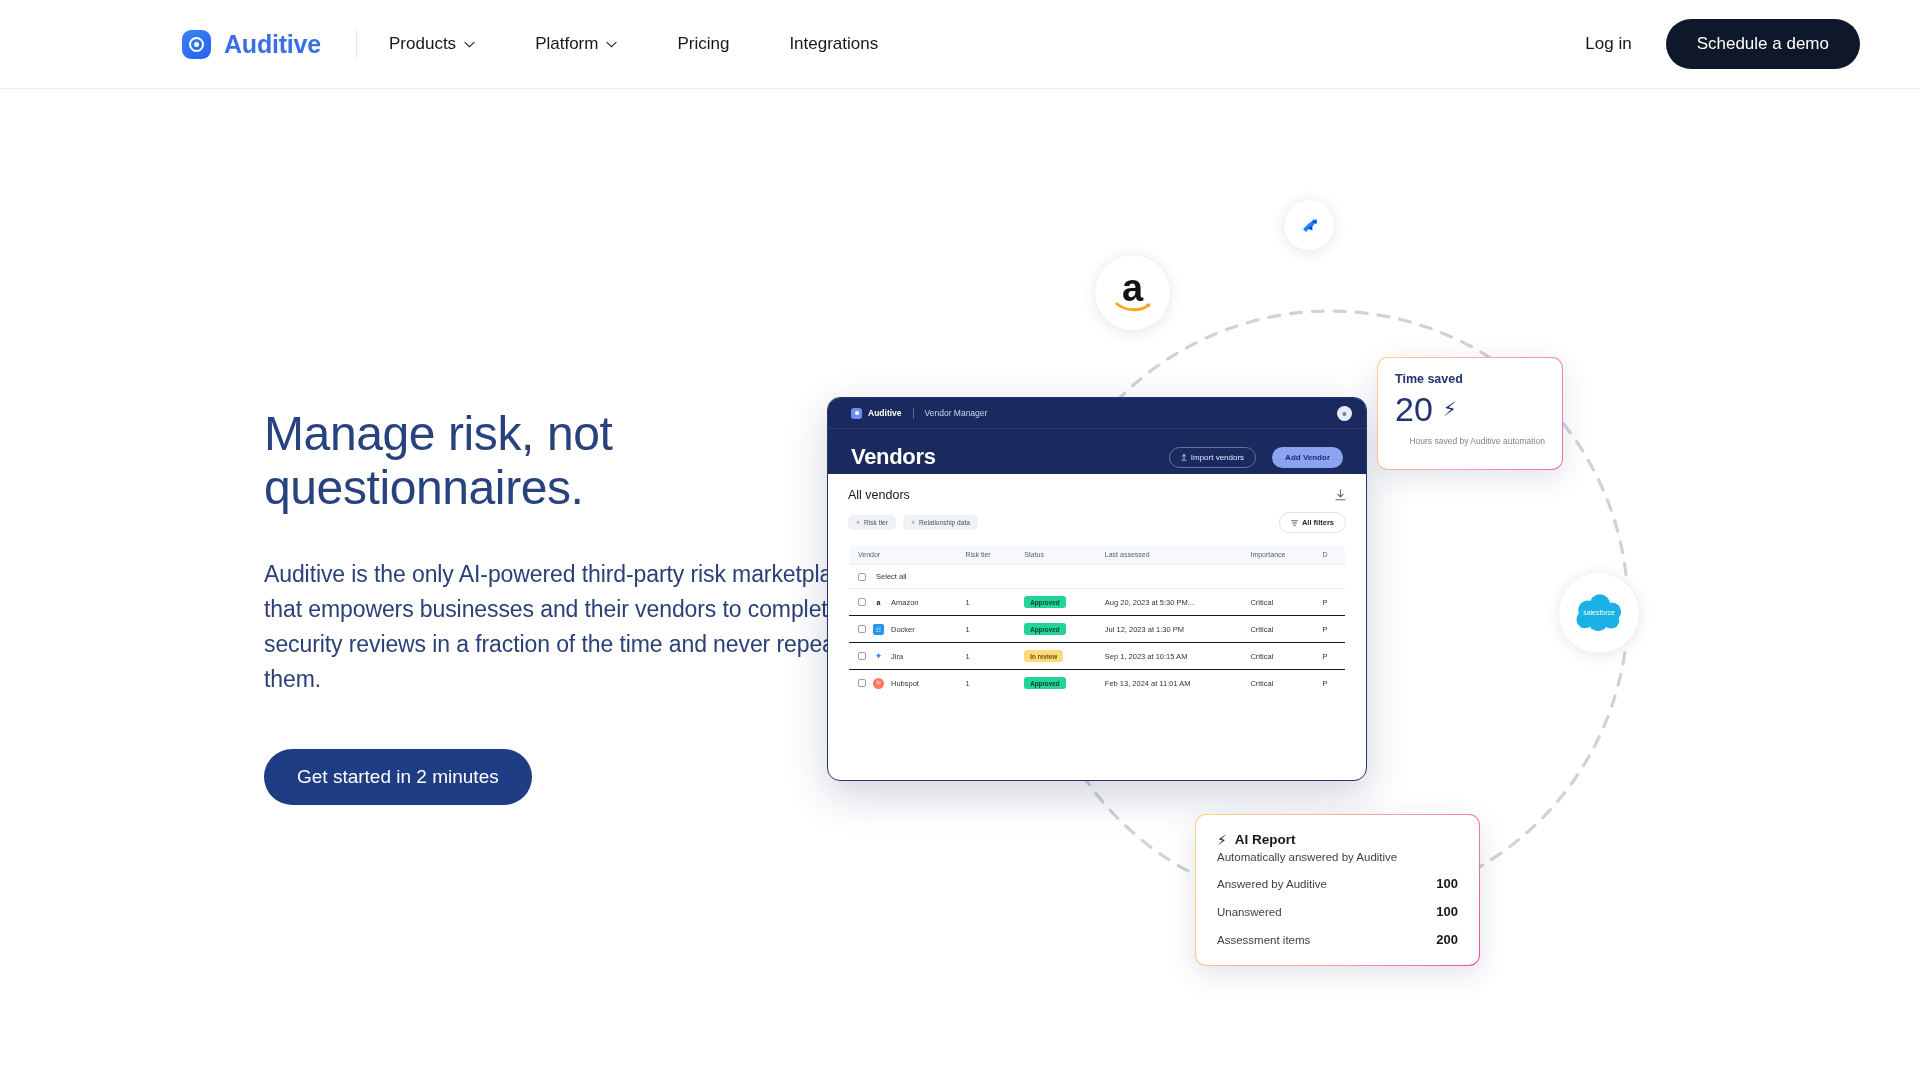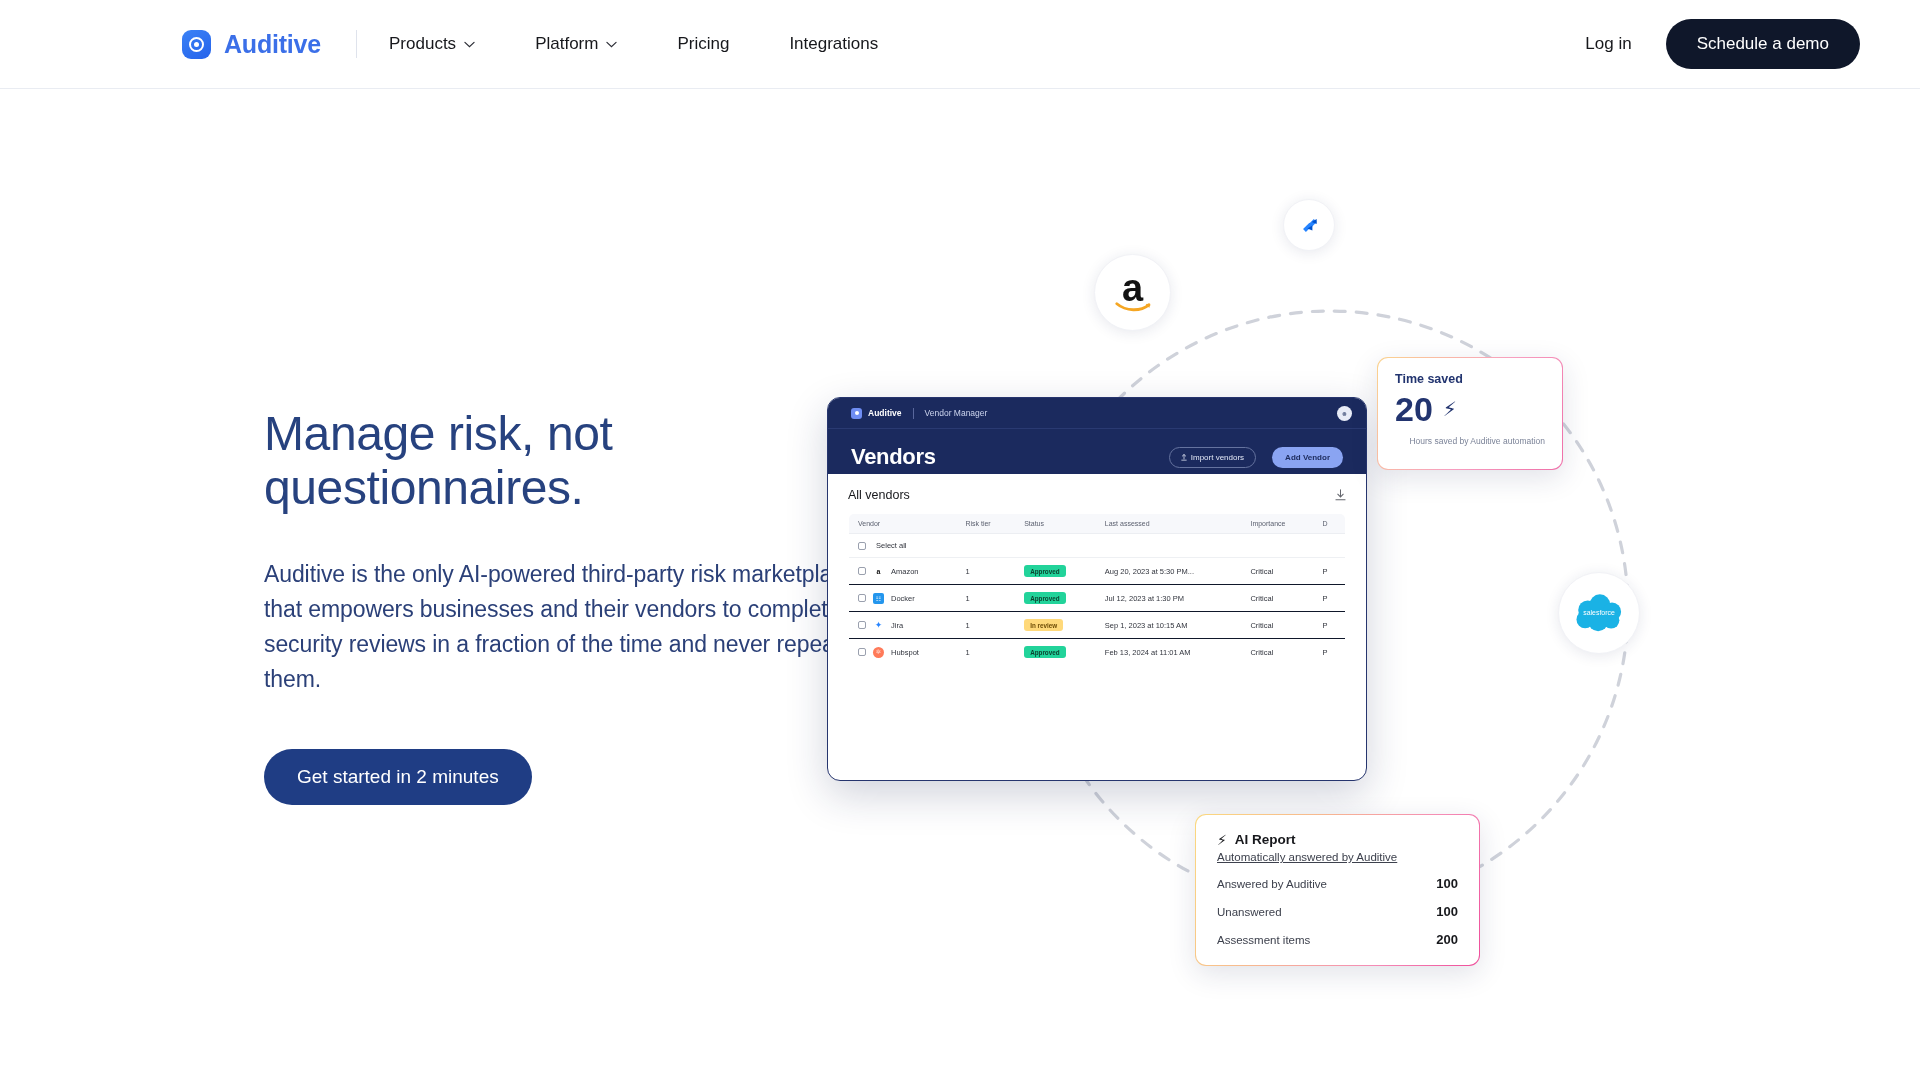--- a/index.html
+++ b/index.html
@@ -200,37 +200,37 @@
     position:absolute; left:477px; top:148px; width:186px; height:113px;
     background:#fff;border-radius:11px;padding:14px 17px;
     box-shadow:0 8px 28px rgba(30,41,86,.13);
     border:1px solid transparent;
     background-image:linear-gradient(#fff,#fff),
       linear-gradient(120deg,#fbd38d 0%,#f79fc0 55%,#ef6ea8 100%);
     background-origin:border-box;background-clip:padding-box,border-box;
   }
   .ct-title{ font-size:12.5px;font-weight:700;color:#22346f;margin:0; }
   .ct-row{ display:flex;align-items:center;gap:10px;margin-top:6px; }
-  .ct-num{ font-size:34px;font-weight:700;color:#22346f;line-height:1; }
+  .ct-num{ font-size:34px;font-weight:400;color:#22346f;line-height:1; }
   .ct-bolt{ font-size:20px;color:#22346f;line-height:1; }
   .ct-sub{ font-size:8.5px;color:#7b8398;margin-top:10px;text-align:right; }
 
   .card-ai{
     position:absolute; left:295px; top:605px; width:285px; height:152px;
     background:#fff;border-radius:11px;padding:17px 21px;
     box-shadow:0 8px 28px rgba(30,41,86,.13);
     border:1.6px solid transparent;
     background-image:linear-gradient(#fff,#fff),
       linear-gradient(115deg,#fbd97f 0%,#f7b98f 35%,#f48cb6 70%,#ef4d9a 100%);
     background-origin:border-box;background-clip:padding-box,border-box;
   }
   .ai-head{ display:flex;align-items:center;gap:8px; }
   .ai-bolt{ font-size:14px;color:#17181c;line-height:1; }
   .ai-title{ font-size:13.5px;font-weight:700;color:#17181c; }
-  .ai-sub{ font-size:11.5px;color:#3d414d;margin-top:4px;text-decoration:underline; }
+  .ai-sub{ font-size:11.5px;color:#3d414d;margin-top:4px; }
   .ai-line{ display:flex;align-items:center;margin-top:13px; }
   .ai-line .k{ font-size:11.5px;color:#3d414d; }
   .ai-line .v{ margin-left:auto;font-size:13px;font-weight:700;color:#17181c; }
 </style>
 </head>
 <body>
 
 <header class="site-header">
 
   <a class="brand" href="#">
@@ -354,20 +354,36 @@
       </div>
 
       <div class="dash-body">
         <div class="allv-row">
           <span class="allv">All vendors</span>
           <svg class="dl-icon" viewBox="0 0 12 13">
             <path d="M6 .8 V8.2 M3 5.6 L6 8.6 L9 5.6 M1 11.8 H11" fill="none" stroke="#31343d" stroke-width="1.1" stroke-linecap="round"></path>
           </svg>
         </div>
 
+        <div class="filter-row">
+          <span class="chip">
+            <span class="plus">+</span>
+            <span>Risk tier</span>
+          </span>
+          <span class="chip">
+            <span class="plus">+</span>
+            <span>Relationship data</span>
+          </span>
+          <span class="allfilters">
+            <svg width="7" height="6" viewBox="0 0 9 8">
+              <path d="M.6 1 H8.4 M2 4 H7 M3.3 7 H5.7" stroke="#23252c" stroke-width="1" stroke-linecap="round"></path>
+            </svg>
+            <span>All filters</span>
+          </span>
+        </div>
 
         <table class="vendors">
           <tbody>
             <tr class="selall">
               <td colspan="6">
                 <span class="cb"></span>
                 <span>Select all</span>
               </td>
             </tr>
           </tbody>

